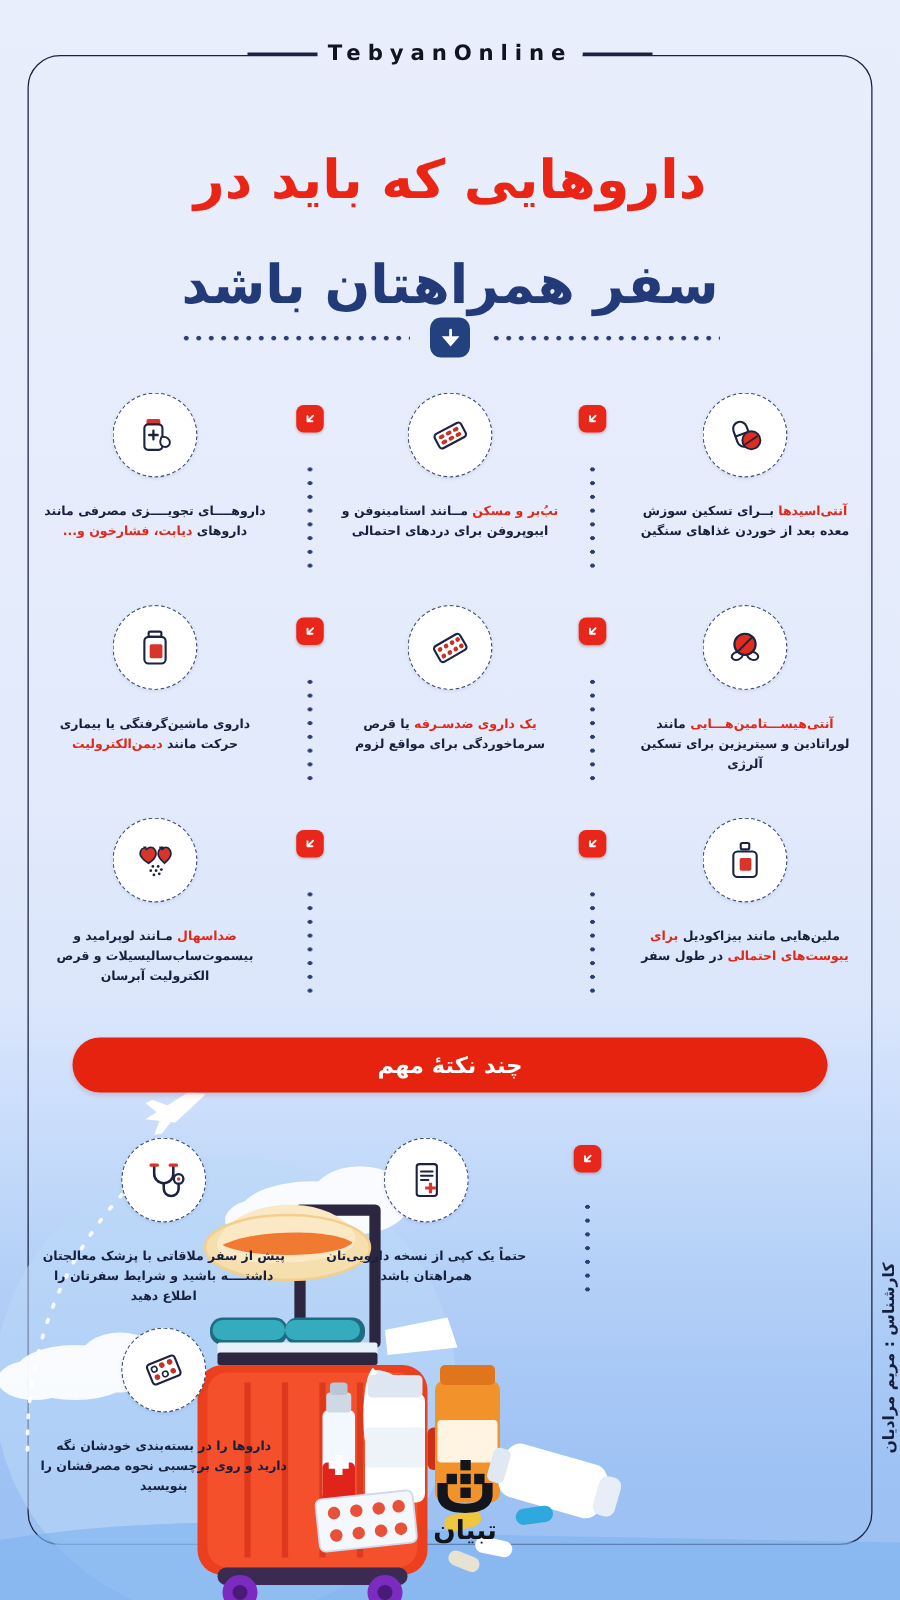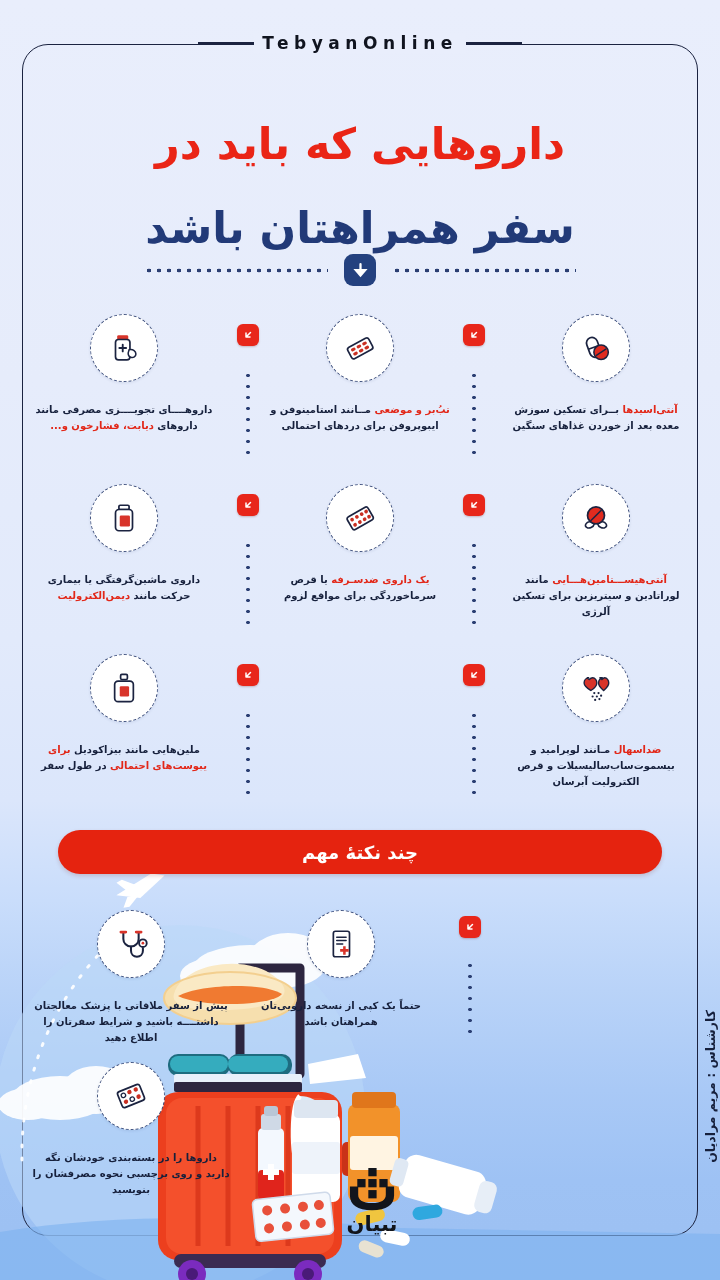--- a/index.html
+++ b/index.html
@@ -466,21 +466,21 @@
                 <rect x="17" y="16" width="5.5" height="3.6" rx="1.6"></rect>
                 <rect x="24.5" y="16" width="5.5" height="3.6" rx="1.6"></rect>
                 <rect x="9.5" y="21.5" width="5.5" height="3.6" rx="1.6"></rect>
                 <rect x="17" y="21.5" width="5.5" height="3.6" rx="1.6"></rect>
                 <rect x="24.5" y="21.5" width="5.5" height="3.6" rx="1.6"></rect>
               </g>
             </g>
           </svg>
         </div>
         <div class="cell-text">
-          <span class="hl">تبُ‌بر و موضعی</span><span> مــانند استامینوفن و ایبوپروفن برای درد‌های احتمالی</span>
+          <span class="hl">تبُ‌بر و مسکن</span><span> مــانند استامینوفن و ایبوپروفن برای درد‌های احتمالی</span>
         </div>
       </div>
 
       <div class="cell">
         <div class="icon-circle">
           <svg width="34" height="34" viewBox="0 0 40 40">
             <g transform="rotate(-20 18 20)">
               <rect x="11" y="7" width="13" height="24" rx="6.5" fill="#ffffff" stroke="#1b2340" stroke-width="2"></rect>
               <path d="M11 19 h13" stroke="#1b2340" stroke-width="2"></path>
             </g>
@@ -569,48 +569,48 @@
       </div>
       <div class="mark-badge m2">
         <svg width="12" height="12" viewBox="0 0 24 24">
             <path d="M17 7 L8 16 M8 16 L16 16 M8 16 L8 8" stroke="#ffffff" stroke-width="3" stroke-linecap="round" stroke-linejoin="round" fill="none"></path>
           </svg>
       </div>
 
       <div class="cell">
         <div class="icon-circle">
           <svg width="34" height="34" viewBox="0 0 40 40">
-            <rect x="16" y="4" width="8" height="6" rx="1.5" fill="#ffffff" stroke="#1b2340" stroke-width="2"></rect>
-            <path d="M13 12 h14 a4 4 0 0 1 4 4 v16 a4 4 0 0 1 -4 4 h-14 a4 4 0 0 1 -4 -4 v-16 a4 4 0 0 1 4 -4 z" fill="#ffffff" stroke="#1b2340" stroke-width="2"></path>
-            <rect x="15" y="18" width="11" height="12" rx="1.5" fill="#d8342a"></rect>
-          </svg>
-        </div>
-        <div class="cell-text">
-          <span>ملین‌هایی مانند بیزاکودیل </span><span class="hl">برای یبوست‌های احتمالی</span><span> در طول سفر</span>
-        </div>
-      </div>
-
-      <div class="cell">
-        <div class="icon-circle">
-          <svg width="34" height="34" viewBox="0 0 40 40">
             <path d="M12 8 c-4 0-6 3-6 6 c0 4 5 7 8 9 c3-2 7-5 7-9 c0-3-2-6-5-6 c-2 0-3 1-4 2 c-1-1-2-2-3-2 z" fill="#d8342a" stroke="#1b2340" stroke-width="1.6"></path>
             <path d="M28 8 c-3 0-5 3-5 6 c0 4 4 7 6 9 c2-2 6-5 6-9 c0-3-2-6-5-6 c-1 0-2 1-3 2 c-1-1-2-2-3-2 z" fill="#d8342a" stroke="#1b2340" stroke-width="1.6"></path>
             <g fill="#1b2340">
               <circle cx="18" cy="26" r="1.3"></circle>
                 <circle cx="23" cy="26" r="1.3"></circle>
               <circle cx="16" cy="30" r="1.3"></circle>
                 <circle cx="21" cy="30" r="1.3"></circle>
                 <circle cx="26" cy="29" r="1.3"></circle>
               <circle cx="19" cy="34" r="1.3"></circle>
                 <circle cx="24" cy="33" r="1.3"></circle>
             </g>
           </svg>
         </div>
         <div class="cell-text">
           <span class="hl">ضداسهال</span><span> مـانند لوپرامید و بیسموت‌ساب‌سالیسیلات و قرص الکترولیت آبرسان</span>
+        </div>
+      </div>
+
+      <div class="cell">
+        <div class="icon-circle">
+          <svg width="34" height="34" viewBox="0 0 40 40">
+            <rect x="16" y="4" width="8" height="6" rx="1.5" fill="#ffffff" stroke="#1b2340" stroke-width="2"></rect>
+            <path d="M13 12 h14 a4 4 0 0 1 4 4 v16 a4 4 0 0 1 -4 4 h-14 a4 4 0 0 1 -4 -4 v-16 a4 4 0 0 1 4 -4 z" fill="#ffffff" stroke="#1b2340" stroke-width="2"></path>
+            <rect x="15" y="18" width="11" height="12" rx="1.5" fill="#d8342a"></rect>
+          </svg>
+        </div>
+        <div class="cell-text">
+          <span>ملین‌هایی مانند بیزاکودیل </span><span class="hl">برای یبوست‌های احتمالی</span><span> در طول سفر</span>
         </div>
       </div>
 
     </div>
   </div>
 
   <div class="banner">
     <span class="banner-text">چند نکتهٔ مهم</span>
   </div>
 

